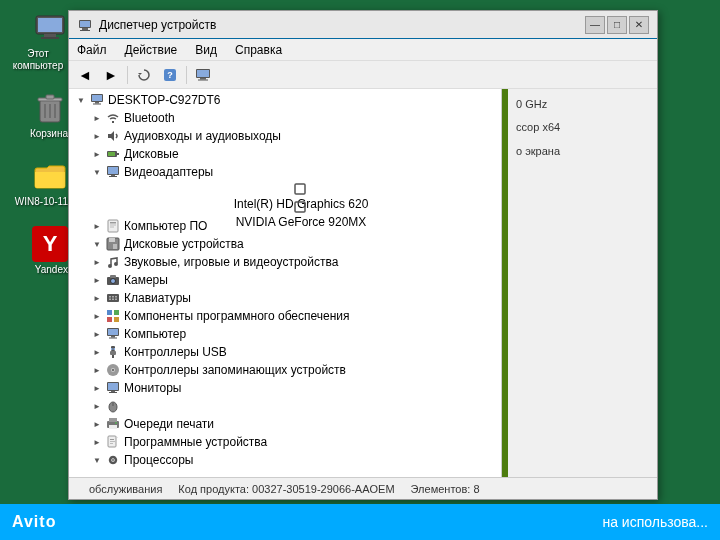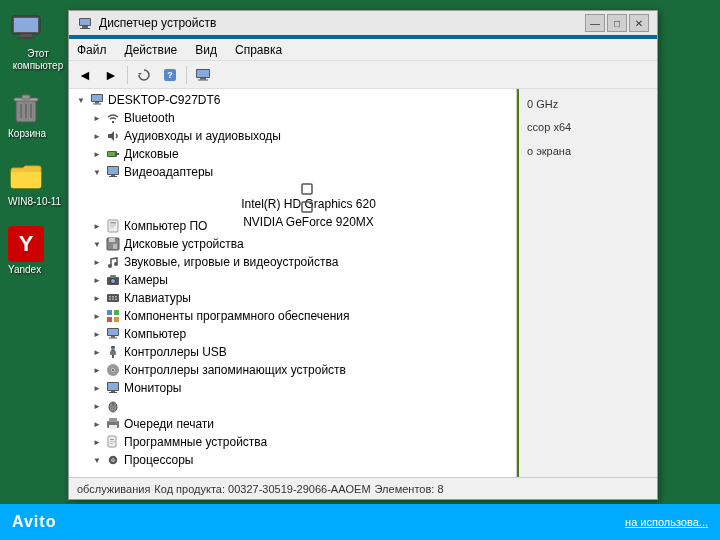--- a/index.html
+++ b/index.html
@@ -18,21 +18,21 @@
       position: absolute;
       left: 8px;
       top: 10px;
       display: flex;
       flex-direction: column;
       gap: 18px;
     }
     .desktop-icon {
       display: flex;
       flex-direction: column;
-      align-items: flex-start;
+      align-items: flex-end;
       width: 60px;
       cursor: pointer;
     }
     .desktop-icon .icon-img {
       width: 36px;
       height: 36px;
       display: flex;
       align-items: center;
       justify-content: center;
       margin-bottom: 2px;
@@ -59,21 +59,21 @@
       flex-direction: column;
     }
 
     
     .title-bar {
       background: #e8e8e8;
       height: 28px;
       display: flex;
       align-items: center;
       padding: 0 8px;
-      border-bottom: 4px solid #0369a1;
+      border-bottom: 1px solid #0369a1;
       user-select: none;
     }
     .title-bar-icon {
       width: 16px;
       height: 16px;
       margin-right: 6px;
       display: flex;
       align-items: center;
       justify-content: center;
     }
@@ -198,42 +198,42 @@
     .indent-1 { padding-left: 20px; }
     .indent-2 { padding-left: 36px; flex-direction: column; }
 
     
     .tree-panel::-webkit-scrollbar { width: 12px; }
     .tree-panel::-webkit-scrollbar-track { background: #f0f0f0; }
     .tree-panel::-webkit-scrollbar-thumb { background: #c0c0c0; border: 2px solid #f0f0f0; }
 
     
     .info-panel {
-      width: 140px;
+      width: 155px;
       background: #f0f0f0;
-      border-left: 2px solid #4d7c0f;
+      border-left: 6px solid #4d7c0f;
       padding: 8px;
       font-size: 11px;
       overflow: hidden;
     }
     .info-row {
       margin-bottom: 8px;
       line-height: 1.4;
       color: #333;
     }
 
     
     .status-bar {
       height: 22px;
       background: #f0f0f0;
       border-top: 1px solid #ccc;
       display: flex;
       align-items: center;
-      padding: 0 8px;
-      gap: 4px;
+      padding: 0 20px;
+      gap: 16px;
       font-size: 11px;
       color: #333;
     }
 
     
     .avito-bar {
       position: absolute;
       bottom: 0;
       left: 0;
       right: 0;
@@ -245,22 +245,21 @@
       padding: 0 12px;
     }
     .avito-logo {
       color: white;
       font-weight: bold;
       font-size: 16px;
       letter-spacing: 1px;
     }
     .avito-info {
       color: white;
-      font-size: 11px;
-      text-decoration: underline;
+      font-size: 14px;
     }
   </style>
 </head>
 <body>
 
 <div>
 
   <div class="desktop-icons">
     <div class="desktop-icon">
       <div class="icon-img">

